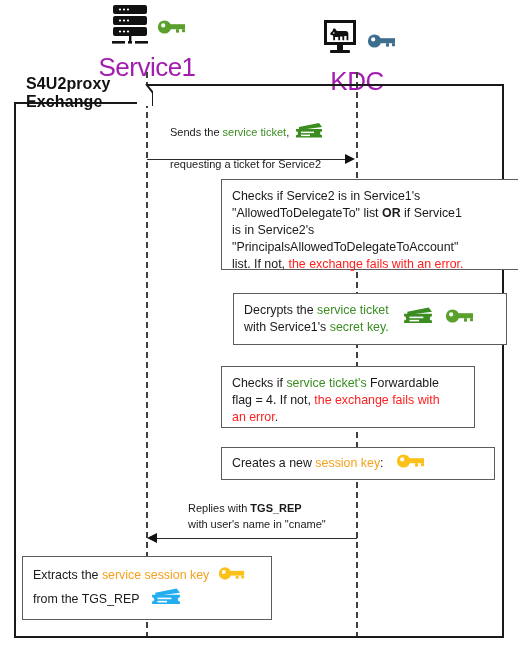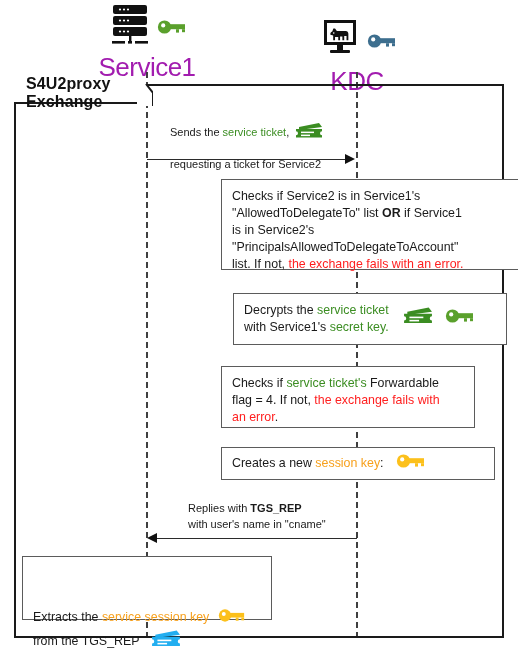--- a/index.html
+++ b/index.html
@@ -234,21 +234,21 @@
       </div>
       <div style="margin-top:1px;">with user's name in "cname"</div>
     </div>
     <div class="arrow-line" style="left:157px;top:538px;width:200px;"></div>
     <div class="arrow-head left" style="left:147px;top:533px;"></div>
   </div>
 
   <div class="note" style="left:22px;top:556px;width:250px;height:64px;">
     <div style="display:flex;align-items:flex-start;height:100%;">
       <div style="flex:0 0 auto;">
-        <div style="white-space:nowrap;margin-top:42px;">
+        <div style="white-space:nowrap;">
           <span>Extracts the </span><span class="orange">service session key</span>
           <span class="ico" style="margin-left:5px;">
             <svg width="28" height="17" viewBox="0 0 30 18">
               <circle cx="7.5" cy="9" r="6.6" fill="#fcc01b"></circle>
               <circle cx="6.2" cy="7.4" r="2.1" fill="#fff"></circle>
               <rect x="12" y="6.2" width="16" height="5" fill="#fcc01b"></rect>
               <rect x="19" y="11.2" width="3" height="3.4" fill="#fcc01b"></rect>
               <rect x="25" y="11.2" width="3" height="3" fill="#fcc01b"></rect>
             </svg>
           </span>

